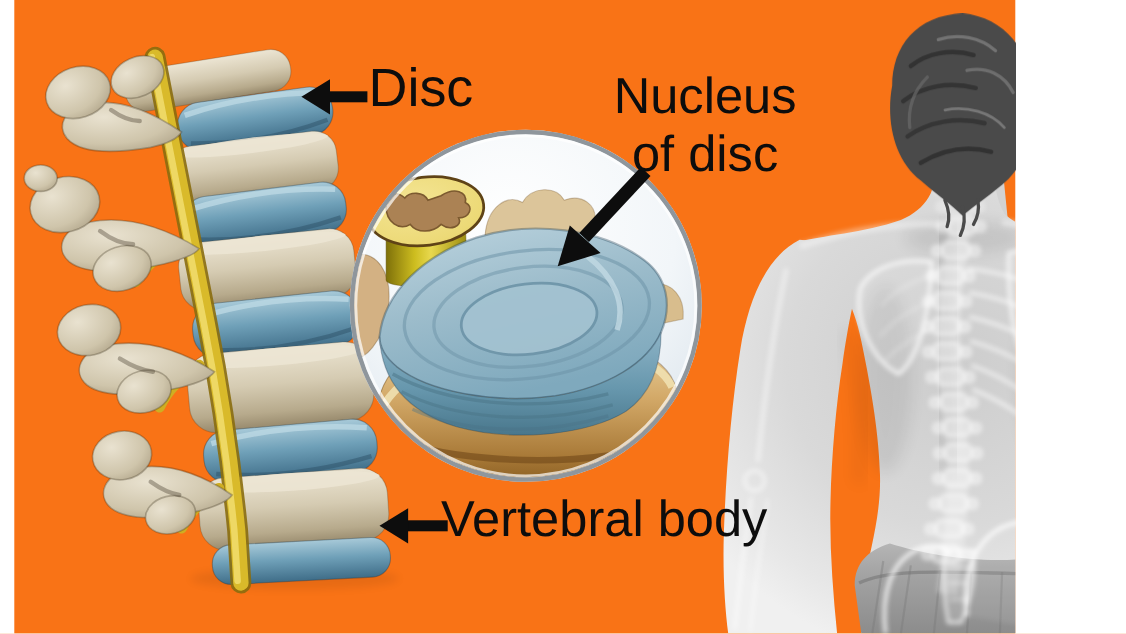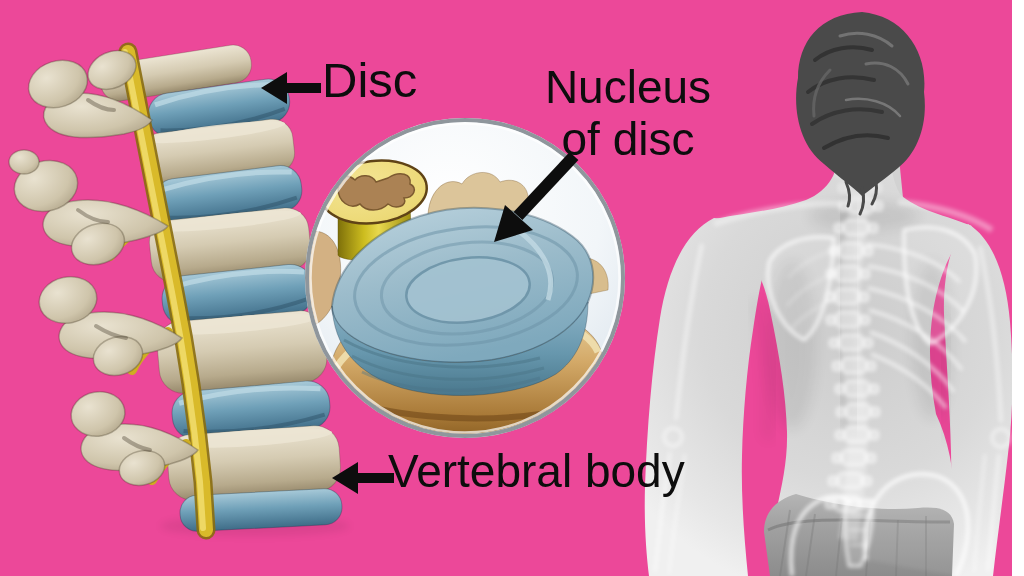--- a/index.html
+++ b/index.html
@@ -1,17 +1,17 @@
 <!DOCTYPE html>
 <html><head>
 <meta charset="utf-8">
 <style>
   html,body{margin:0;padding:0;background:#fff;}
-  .stage{position:relative;width:1012px;height:576px;background:#ec4899;overflow:hidden;
-         font-family:"Liberation Sans",sans-serif;}
+  .stage{position:relative;width:910px;height:576px;background:#f97316;overflow:hidden;
+         font-family:"Liberation Sans",sans-serif;margin-left:13px;}
   .stage svg{position:absolute;left:0;top:0;}
   .label{position:absolute;color:#0d0d0d;white-space:nowrap;
          font-family:"Liberation Sans",sans-serif;}
   #discLabel{left:322px;top:56px;font-size:49px;line-height:1.02;}
   #nucleusLabel{left:524px;top:62px;width:208px;text-align:center;font-size:46px;line-height:1.12;white-space:normal;}
   #vertLabel{left:388px;top:448px;font-size:46px;line-height:1.02;}
 </style>
 </head>
 <body>
 

